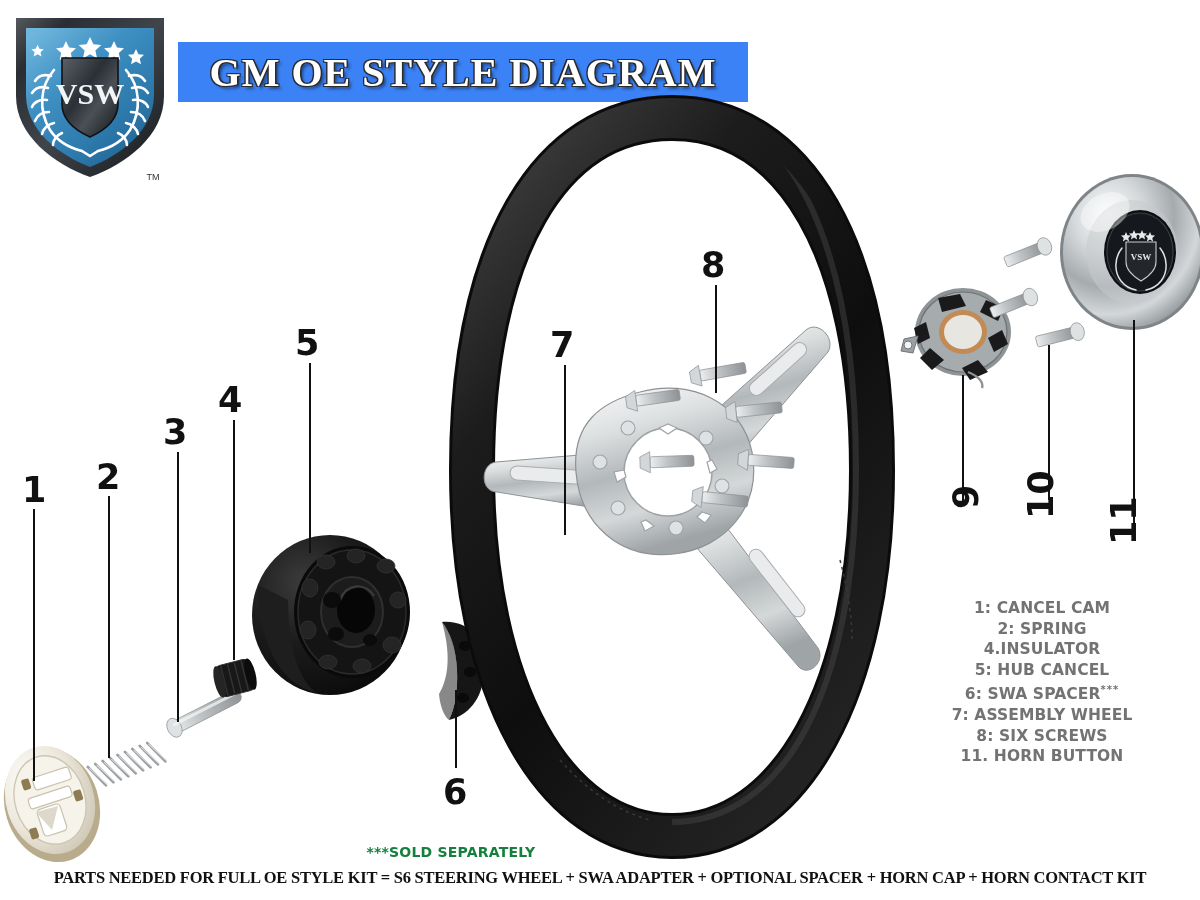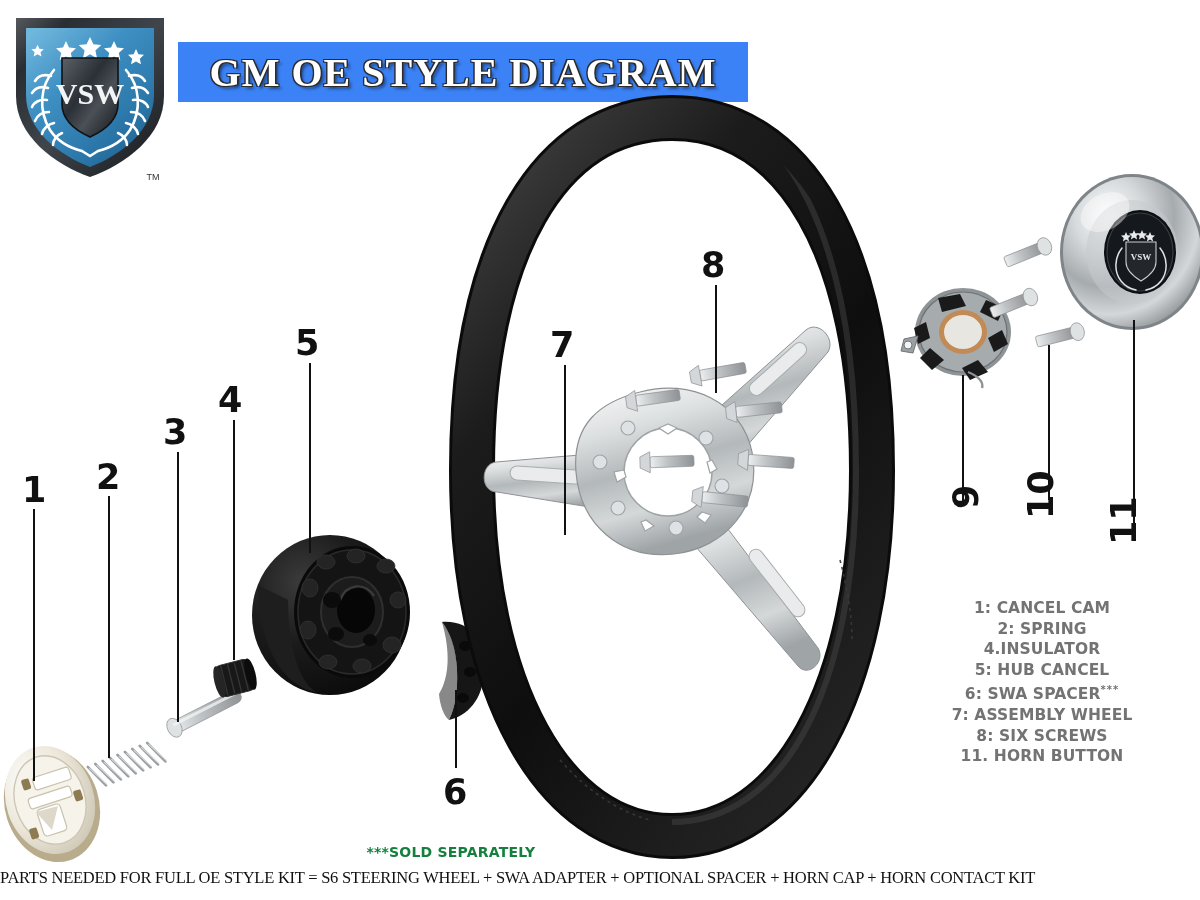--- a/index.html
+++ b/index.html
@@ -22,22 +22,22 @@
     color:#111;line-height:1;white-space:nowrap;}
   .leader{position:absolute;background:#111;width:2.4px;}
 
   
   #legend{position:absolute;right:18px;top:598px;width:280px;text-align:center;
     font-family:"DejaVu Sans",sans-serif;font-weight:bold;color:#737373;}
   #legend div{font-size:15.5px;line-height:20.6px;letter-spacing:.1px;white-space:nowrap;}
   #legend .sup{font-size:10px;vertical-align:super;letter-spacing:1px;}
 
   
-  #footer{position:absolute;left:0;right:0;top:868px;text-align:left;
-    font-family:"Liberation Serif",serif;font-size:16.5px;font-weight:400;
+  #footer{position:absolute;left:0;right:0;top:868px;text-align:center;
+    font-family:"Liberation Serif",serif;font-size:16.5px;font-weight:700;
     color:#111;letter-spacing:-.25px;white-space:nowrap;}
 
   
   #sold-sep{position:absolute;left:356px;top:808px;width:190px;text-align:center;
     font-family:"DejaVu Sans",sans-serif;font-weight:bold;font-size:14px;color:#15803d;
     letter-spacing:.2px;white-space:nowrap;margin-top:36px;}
 
   svg{display:block;overflow:visible;}
   .nosel{user-select:none;}
 </style>

